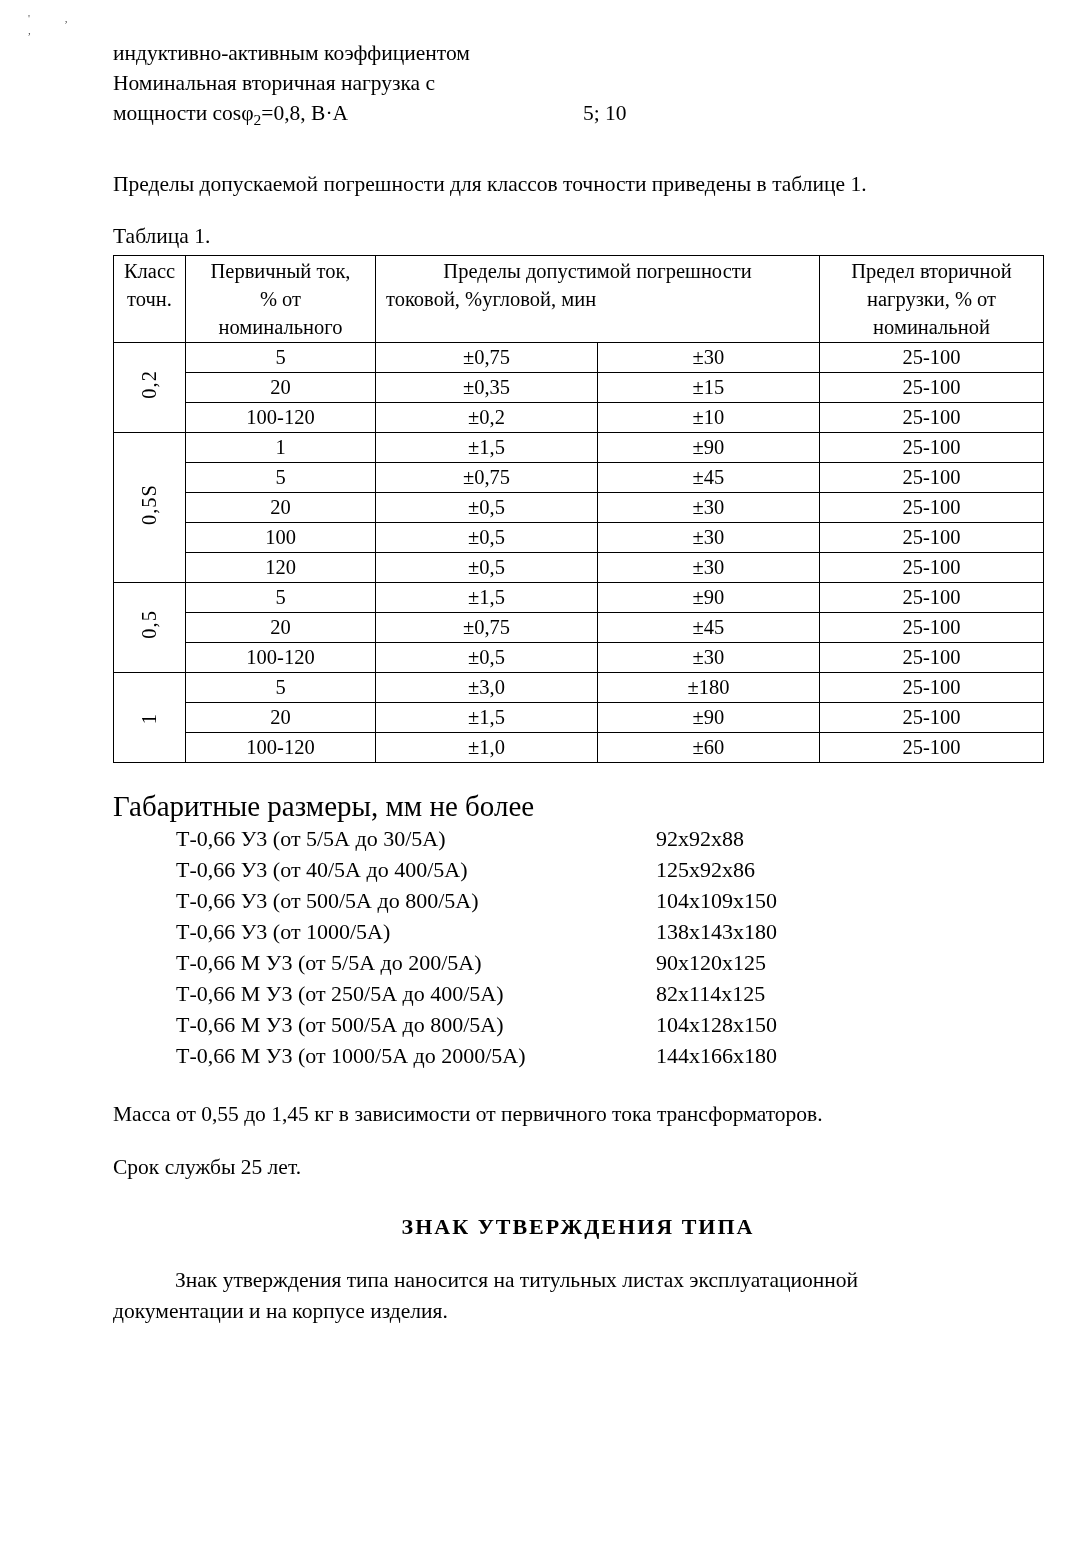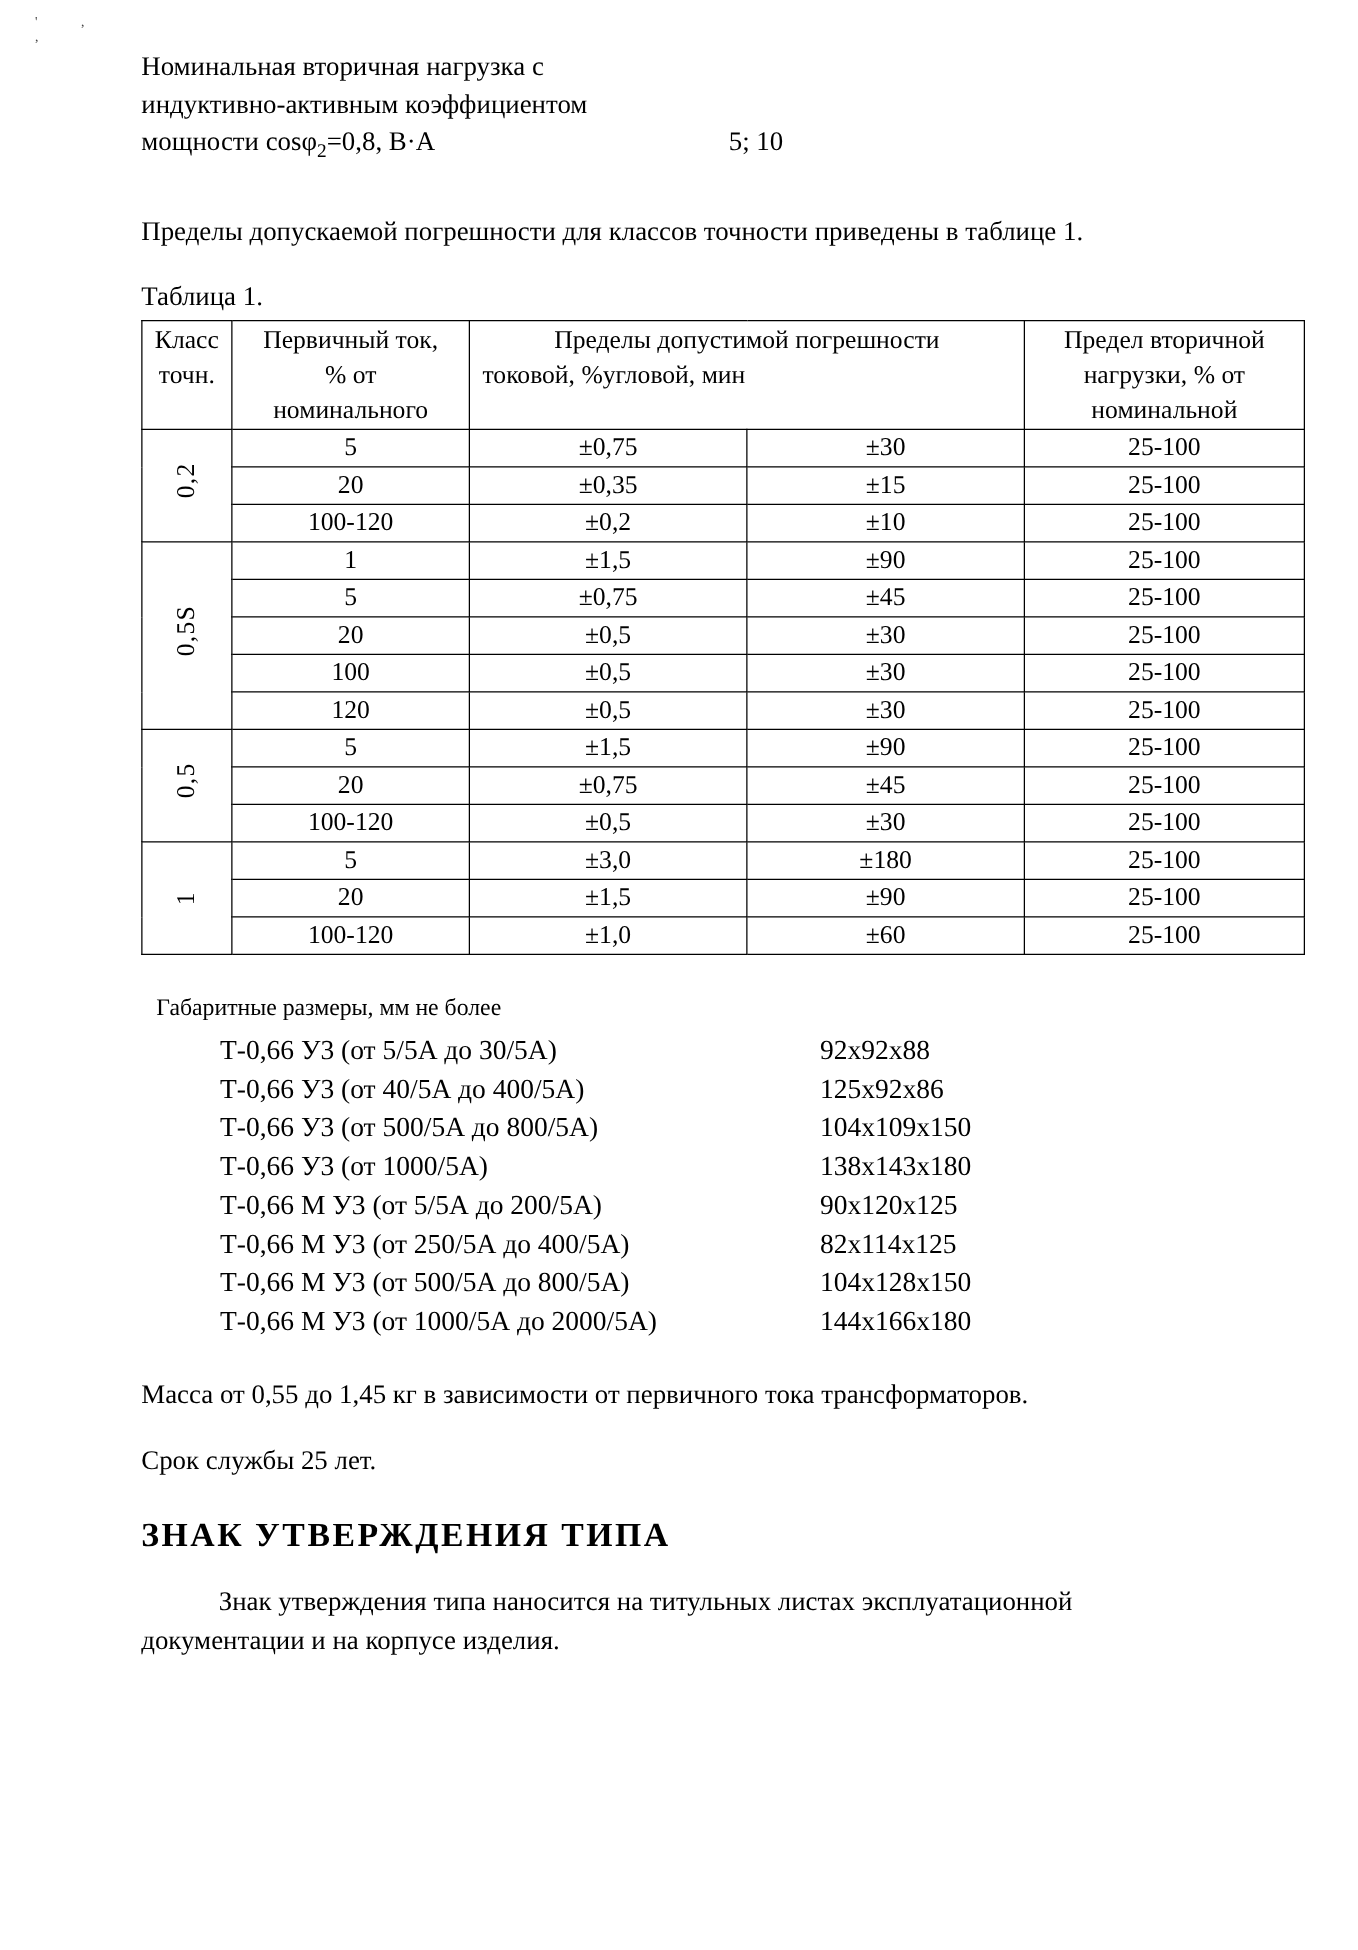--- a/index.html
+++ b/index.html
@@ -110,41 +110,41 @@
     display: inline-block;
     font-size: 20.5px;
     letter-spacing: 1px;
   }
   .col-cur { width: 190px; }
   .col-tok { width: 222px; }
   .col-ang { width: 222px; }
   .col-lim { width: 224px; }
 
   .dims-title {
-    font-size: 19px;
+    font-size: 29px;
     line-height: 30px;
-    margin: 0 0 2px 12px;
+    margin: 0 0 2px 0;
   }
   .dims-list {
     margin: 0;
     padding: 0;
     list-style: none;
   }
   .dims-row {
     display: flex;
     font-size: 22px;
     line-height: 31px;
     padding-left: 63px;
   }
   .dims-name { width: 480px; }
   .dims-val { }
 
   .center-head {
-    text-align: left;
-    font-size: 27px;
+    text-align: center;
+    font-size: 22px;
     font-weight: bold;
     letter-spacing: 2px;
     margin: 0;
     line-height: 32px;
   }
   .just {
     text-align: justify;
     font-size: 21.5px;
     line-height: 31px;
     margin: 0;
@@ -155,24 +155,24 @@
 <body>
 
 <div class="page">
 
   <div class="specks">'   ,        ,</div>
 
   <div class="content">
 
     <div class="intro-block">
       <div class="intro-row">
-        <div class="intro-label para">Номинальная вторичная нагрузка с</div>
+        <div class="intro-label para">индуктивно-активным коэффициентом</div>
       </div>
       <div class="intro-row">
-        <div class="intro-label para">индуктивно-активным коэффициентом</div>
+        <div class="intro-label para">Номинальная вторичная нагрузка с</div>
       </div>
       <div class="intro-row">
         <div class="intro-label para"><span>мощности cosφ</span><span class="sub">2</span><span>=0,8, В·А</span></div>
         <div class="intro-value">5; 10</div>
       </div>
     </div>
 
     <div class="spacer-28"></div>
 
     <p class="line-note">Пределы допускаемой погрешности для классов точности приведены в таблице 1.</p>

